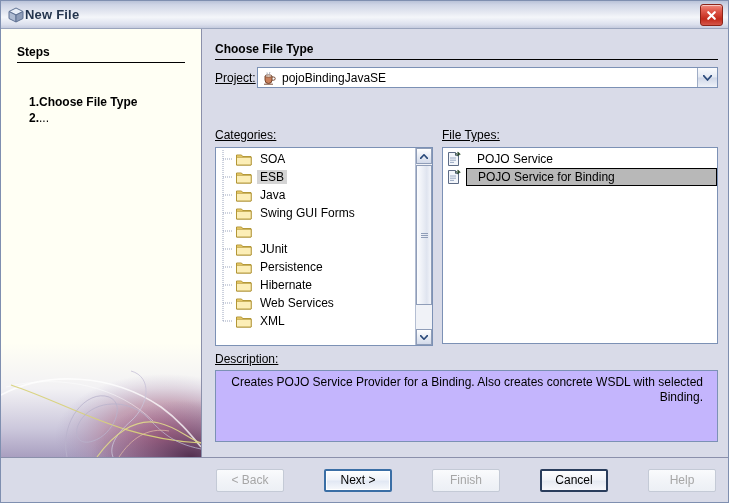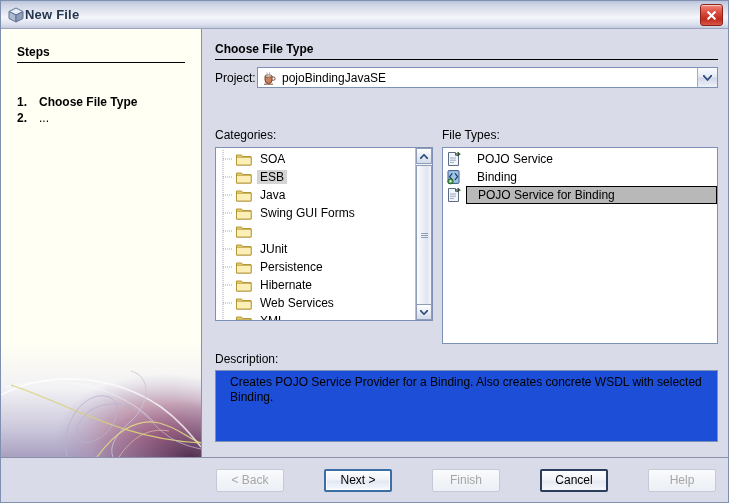--- a/index.html
+++ b/index.html
@@ -33,62 +33,62 @@
     position:absolute;right:5px;top:3px;width:21px;height:20px;
     border-radius:3px;
     background:linear-gradient(180deg,#f08a7e 0%,#e05b4d 28%,#c32a1b 70%,#d4564a 100%);
     border:1px solid #8d2418;
     box-shadow:inset 0 1px 0 rgba(255,255,255,.55);
     display:flex;align-items:center;justify-content:center;
     cursor:default;
   }
   .close-btn svg{display:block;}
   
-  .body{flex:1 1 auto;display:flex;min-height:0;background:#d9dbe8;}
+  .body{flex:1 1 auto;display:flex;min-height:0;background:#d9dbe8;text-align:right;}
   .steps-pane{
     width:200px;flex:0 0 200px;position:relative;
     background:#fffff4;
     border-right:1px solid #8b90ab;
     overflow:hidden;
   }
   .steps-title{
     position:absolute;left:16px;top:16px;font-weight:bold;font-size:12px;color:#000;
   }
   .steps-rule{position:absolute;left:16px;top:33px;width:168px;height:1px;background:#000;}
   .step-row{position:absolute;left:16px;font-size:12px;white-space:nowrap;}
   .step-num{display:inline-block;width:22px;font-weight:bold;}
   .step-label{font-weight:bold;}
   .step-row.dim .step-num{font-weight:bold;color:#000;}
   .step-row.dim .step-label{font-weight:normal;}
   .swirl{position:absolute;left:0;bottom:0;width:200px;height:114px;}
   
   .main-pane{flex:1 1 auto;position:relative;background:#d9dbe8;min-width:0;}
   .section-title{position:absolute;left:13px;top:13px;font-weight:bold;font-size:12px;}
   .section-rule{position:absolute;left:13px;top:30px;right:10px;height:1px;background:#000;}
-  .lbl{position:absolute;font-size:12px;color:#000;white-space:nowrap;}
+  .lbl{position:absolute;font-size:12px;color:#000;white-space:nowrap;text-decoration:underline;}
   
   .combo{
     position:absolute;left:55px;top:38px;right:10px;height:21px;
     box-sizing:border-box;background:#fff;border:1px solid #7c91b5;
     display:flex;align-items:center;
   }
   .combo .cup{width:16px;height:16px;margin-left:3px;flex:0 0 16px;position:relative;}
   .combo .ctext{margin-left:5px;font-size:12px;}
   .combo .arrowbox{
     position:absolute;right:0;top:0;bottom:0;width:19px;
     background:linear-gradient(180deg,#fbfcfe 0%,#e4e9f3 48%,#cfd7e8 52%,#eef1f8 100%);
     border-left:1px solid #9fadc6;
     display:flex;align-items:center;justify-content:center;
   }
   
   .listbox{
     position:absolute;box-sizing:border-box;background:#fff;
     border:1px solid #7c91b5;overflow:hidden;
   }
-  .tree-list{left:13px;top:118px;width:218px;height:174px;}
+  .tree-list{left:13px;top:118px;width:218px;height:199px;}
   .ft-list{left:240px;top:118px;right:10px;height:197px;}
   .tree-inner{position:relative;height:100%;padding-top:2px;box-sizing:border-box;}
   .tree-row{height:18px;display:flex;align-items:center;padding-left:3px;position:relative;}
   .dots{width:17px;height:18px;flex:0 0 17px;position:relative;}
   .folder{width:16px;height:14px;flex:0 0 16px;margin-right:5px;position:relative;}
   .tree-label{font-size:12px;padding:0 3px;line-height:14px;}
   .tree-row.sel .tree-label{background:#d4d4d4;}
   .vscroll{
     position:absolute;right:0;top:0;bottom:0;width:16px;
     background:#f0f2f7;border-left:1px solid #b4bed2;
@@ -111,21 +111,21 @@
   .ft-label{font-size:12px;line-height:15px;padding:0 3px;margin-left:8px;}
   .ft-row.sel{padding-left:0;}
   .ft-row.sel .ft-icon{margin-left:3px;}
   .ft-row.sel .ft-sel-band{
     flex:1 1 auto;align-self:stretch;display:flex;align-items:center;
     background:#b8b8b8;border:1px solid #000;margin-right:0;box-sizing:border-box;
   }
   
   .desc-box{
     position:absolute;left:13px;top:341px;right:10px;height:72px;
-    box-sizing:border-box;background:#1d4ed8;border:1px solid #7c91b5;
+    box-sizing:border-box;background:#c4b5fd;border:1px solid #7c91b5;
     padding:4px 14px;font-size:12px;line-height:15px;
   }
   
   .btnbar{
     flex:0 0 44px;height:44px;position:relative;
     background:#d9dbe8;border-top:1px solid #8b90ab;
     display:flex;align-items:center;justify-content:flex-end;
     padding-right:12px;gap:8px;
   }
   .btn{
@@ -394,31 +394,20 @@
               <svg width="16" height="16" viewBox="0 0 16 16">
                 <path d="M2.5,1.5 h7 l3,3 v10 h-10 z" fill="#f2f5fa" stroke="#5d6b85" stroke-width="1"></path>
                 <path d="M9.5,1.5 v3 h3" fill="#cfd8e8" stroke="#5d6b85" stroke-width="0.9"></path>
                 <path d="M4,7 h6 M4,9.2 h6 M4,11.4 h4" stroke="#8fa0bc" stroke-width="0.9"></path>
                 <path d="M9.5,3 l4,0 l-1.6,-1.6 M13.5,3 l-1.6,1.6" fill="none" stroke="#2d4a2d" stroke-width="1.2" stroke-linecap="round"></path>
               </svg>
             </span>
             <span class="ft-label">POJO Service</span>
           </div>
 
-          <div class="ft-row">
-            <span class="ft-icon">
-              <svg width="16" height="16" viewBox="0 0 16 16">
-                <rect x="2" y="1.6" width="11" height="12.8" rx="1" fill="#9fc2e8" stroke="#3a5b86" stroke-width="1"></rect>
-                <path d="M6,4.6 L3.6,7.6 L6,10.6 M9.2,4.6 L11.6,7.6 L9.2,10.6" fill="none" stroke="#1e3c63" stroke-width="1.2" stroke-linecap="round" stroke-linejoin="round"></path>
-                <circle cx="4.6" cy="12.3" r="2.6" fill="#4aa84a" stroke="#1f5f1f" stroke-width="0.9"></circle>
-                <path d="M3.6,10.9 L6.2,12.3 L3.6,13.7 z" fill="#fff"></path>
-              </svg>
-            </span>
-            <span class="ft-label">Binding</span>
-          </div>
 
           <div class="ft-row sel">
             <span class="ft-icon">
               <svg width="16" height="16" viewBox="0 0 16 16">
                 <path d="M2.5,1.5 h7 l3,3 v10 h-10 z" fill="#f2f5fa" stroke="#5d6b85" stroke-width="1"></path>
                 <path d="M9.5,1.5 v3 h3" fill="#cfd8e8" stroke="#5d6b85" stroke-width="0.9"></path>
                 <path d="M4,7 h6 M4,9.2 h6 M4,11.4 h4" stroke="#8fa0bc" stroke-width="0.9"></path>
                 <path d="M9.5,3 l4,0 l-1.6,-1.6 M13.5,3 l-1.6,1.6" fill="none" stroke="#2d4a2d" stroke-width="1.2" stroke-linecap="round"></path>
               </svg>
             </span>

